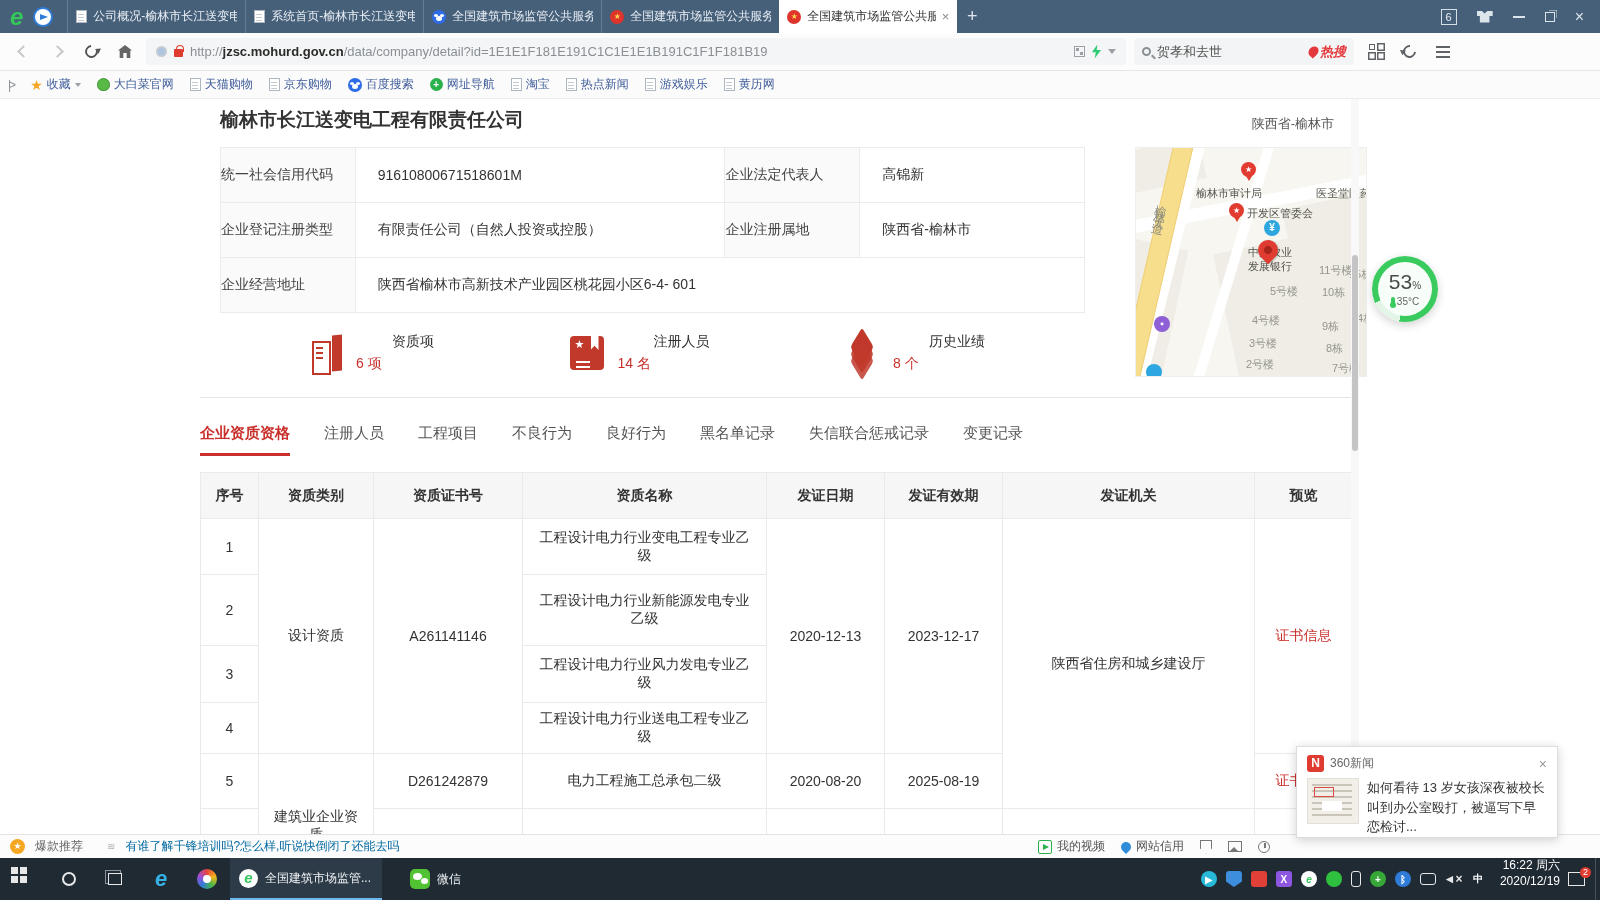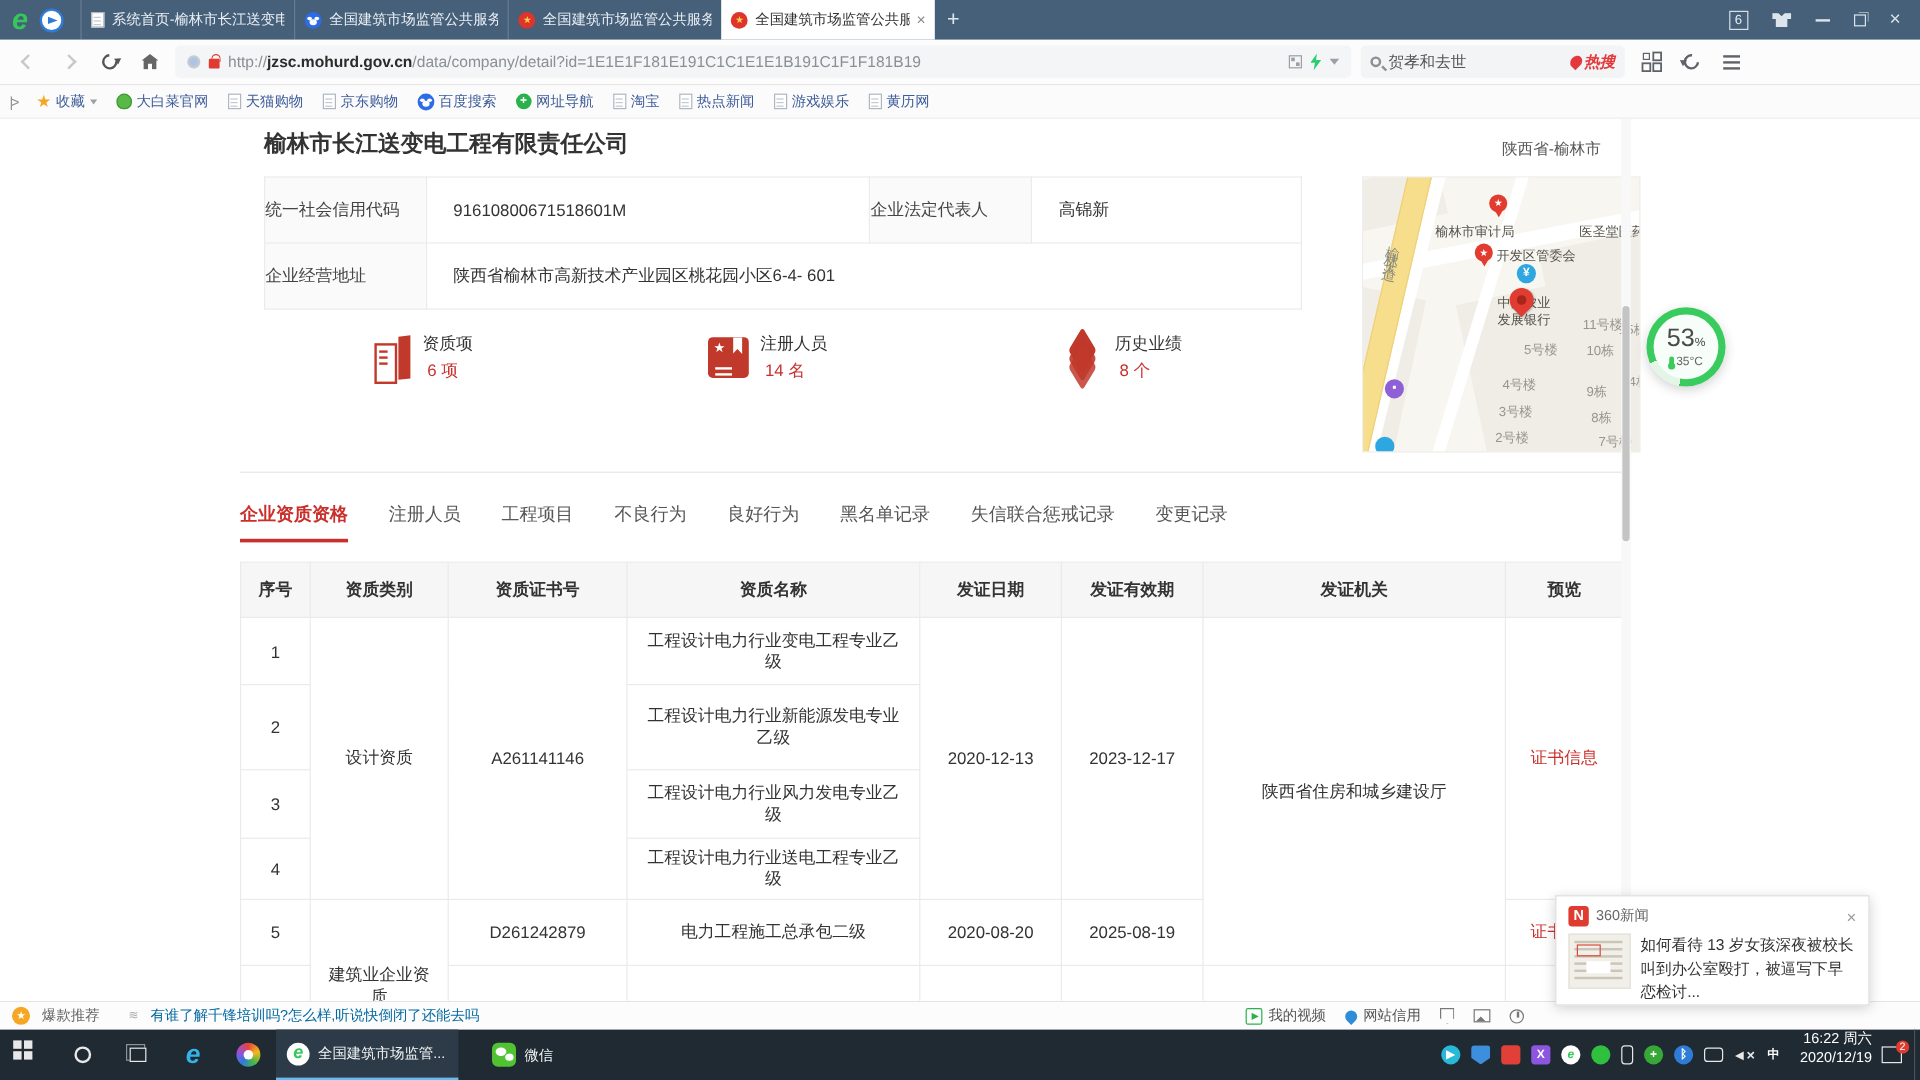--- a/index.html
+++ b/index.html
@@ -76,21 +76,21 @@
   .region { font-size:13px; color:#555; }
   .info-row { display:flex; margin-top:14px; padding-left:20px; }
   .info-left { width:865px; }
   table.info { border-collapse:collapse; width:865px; }
   table.info td { border:1px solid #EBEBEB; height:55px; font-size:14px; color:#333; }
   table.info td.lab { background:#FAFAFA; text-align:left; width:135px; color:#444; }
   table.info td.val { padding-left:22px; }
   .stats { display:flex; margin-top:12px; padding:0 100px 0 92px; justify-content:space-between; height:56px; }
   .stat { display:flex; gap:10px; align-items:center; }
   .stat-txt { display:flex; flex-direction:column; gap:4px; }
-  .stat-lab { font-size:14px; color:#333; }
+  .stat-lab { font-size:14px; color:#333;margin-left:40px; }
   .stat-val { font-size:14px; color:#C9302C; padding-left:4px; }
   .ic-building { width:30px; height:36px; position:relative; }
   .ic-building::before { content:""; position:absolute; left:0; top:6px; width:15px; height:30px; border:2px solid #C0392B; background:#fff; }
   .ic-building::after { content:""; position:absolute; right:0; top:0; width:10px; height:36px; background:#C0392B; transform:skewY(-6deg); }
   .ic-bwin { position:absolute; left:4px; top:12px; width:7px; height:2px; background:#C0392B; box-shadow:0 5px 0 #C0392B, 0 10px 0 #C0392B; z-index:2; }
   .ic-book { width:34px; height:34px; background:#C0392B; border-radius:4px; position:relative; }
   .ic-book::before { content:"★"; position:absolute; left:5px; top:2px; color:#fff; font-size:11px; }
   .ic-book::after { content:""; position:absolute; left:6px; bottom:7px; width:14px; height:2px; background:#fff; box-shadow:0 5px 0 #fff; }
   .ic-book .flag { position:absolute; right:5px; top:0; width:8px; height:14px; background:#fff; clip-path:polygon(0 0,100% 0,100% 100%,50% 70%,0 100%); }
   .ic-layers { width:34px; height:34px; position:relative; }
@@ -189,20 +189,24 @@
 </head>
 <body>
 
 <div class="tabbar">
   <div class="brand">
     <span class="logo-e">e</span>
     <span class="logo-compass"></span>
   </div>
   <div class="tab">
     <span class="favicon-page"></span>
+    <span class="t-label">公司概况-榆林市长江送变电</span>
+  </div>
+  <div class="tab">
+    <span class="favicon-page"></span>
     <span class="t-label">系统首页-榆林市长江送变电</span>
   </div>
   <div class="tab">
     <span class="favicon-baidu"></span>
     <span class="t-label">全国建筑市场监管公共服务</span>
   </div>
   <div class="tab">
     <span class="favicon-emblem">★</span>
     <span class="t-label">全国建筑市场监管公共服务</span>
   </div>
@@ -315,20 +319,26 @@
     </div>
     <div class="info-row">
       <div class="info-left">
         <table class="info">
           <tbody>
               <tr>
             <td class="lab">统一社会信用代码</td>
             <td class="val" style="width:370px">91610800671518601M</td>
             <td class="lab">企业法定代表人</td>
             <td class="val" style="width:225px">高锦新</td>
+          </tr>
+          <tr>
+            <td class="lab">企业登记注册类型</td>
+            <td class="val">有限责任公司（自然人投资或控股）</td>
+            <td class="lab">企业注册属地</td>
+            <td class="val">陕西省-榆林市</td>
           </tr>
           <tr>
             <td class="lab">企业经营地址</td>
             <td class="val" colspan="3">陕西省榆林市高新技术产业园区桃花园小区6-4- 601</td>
           </tr>
         </tbody>
           </table>
         <div class="stats">
           <div class="stat">
             <span class="ic-building">

